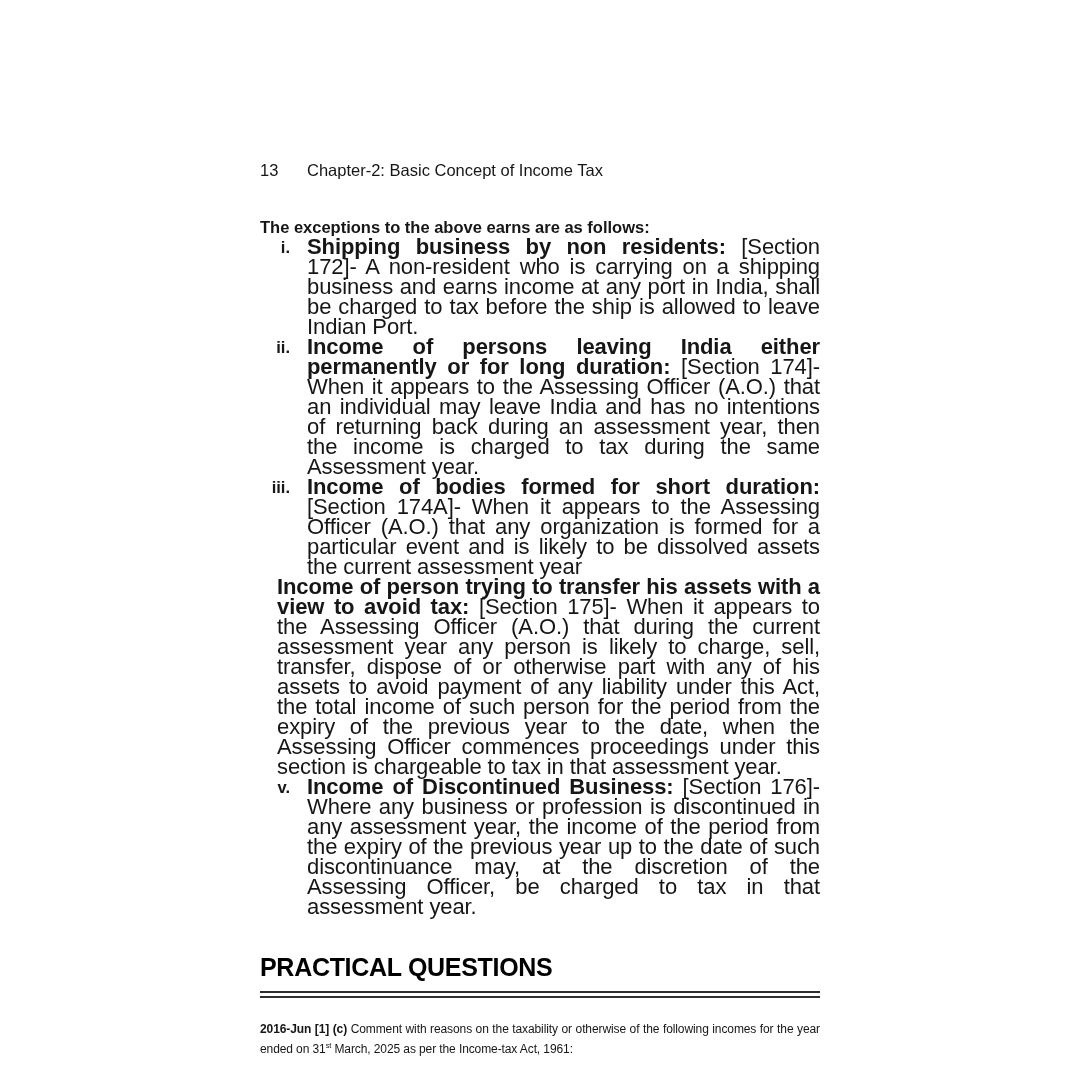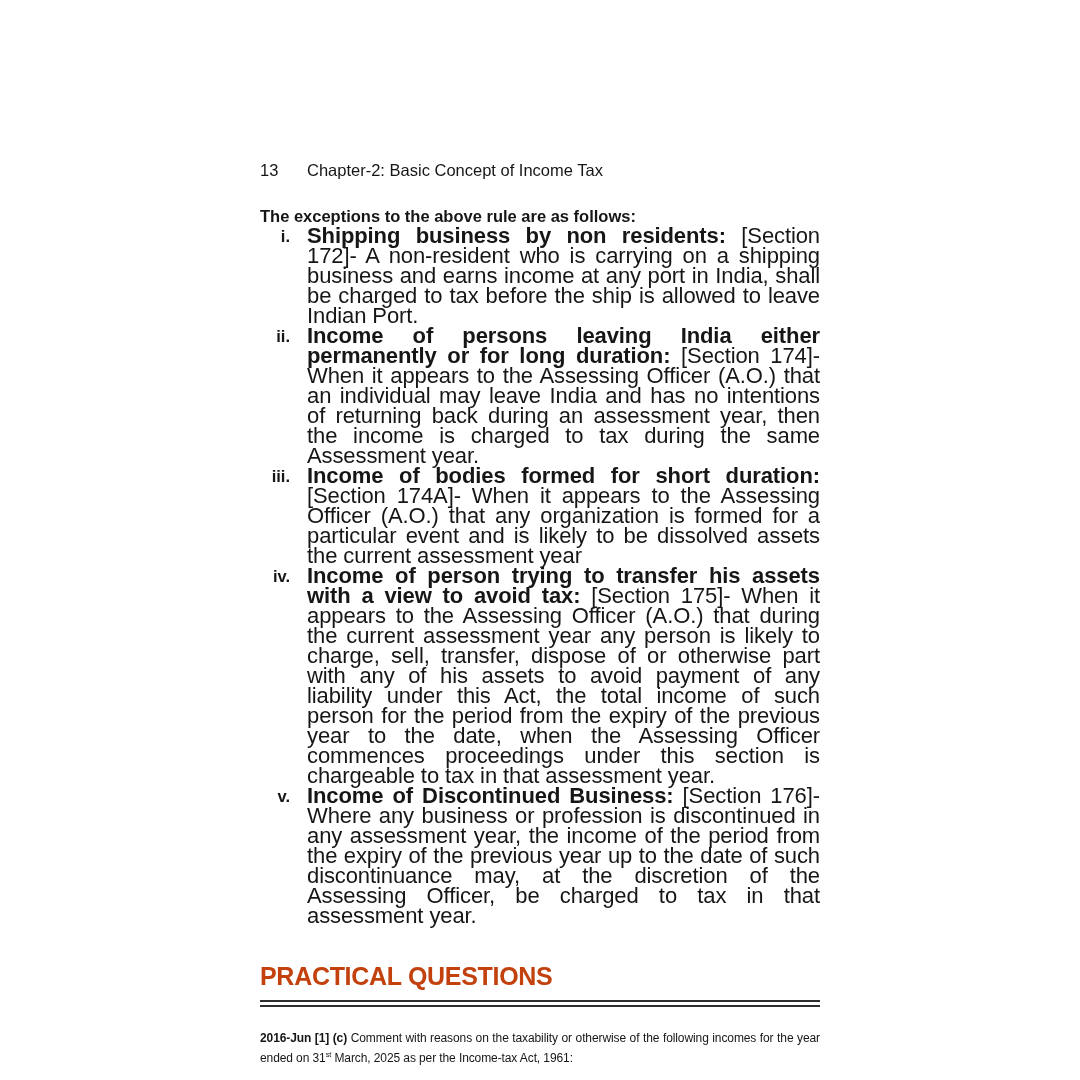--- a/index.html
+++ b/index.html
@@ -19,21 +19,21 @@
   .content {
     position: absolute;
     left: 260px;
     top: 160px;
     width: 560px;
   }
   .running-header {
     display: flex;
     font-size: 16.5px;
     line-height: 20px;
-    margin-bottom: 26px;
+    margin-bottom: 37px;
   }
   .running-header .page-num {
     width: 30px;
   }
   .running-header .chapter {
     margin-left: 17px;
   }
   .intro {
     margin: 0;
     font-weight: bold;
@@ -64,21 +64,21 @@
   }
   .b {
     font-weight: bold;
   }
   .section-heading {
     margin: 36px 0 0 0;
     font-size: 25px;
     line-height: 28px;
     font-weight: bold;
     letter-spacing: -0.3px;
-    color: #c2410c;
+    color: #000000;
   }
   .double-rule {
     margin-top: 10px;
     height: 3px;
     border-top: 2.5px solid #2e2e2e;
     border-bottom: 2.5px solid #2e2e2e;
   }
   .question {
     margin: 21px 0 0 0;
     text-align: justify;
@@ -96,41 +96,40 @@
 <body>
 
 <div class="page">
   <div class="content">
 
     <div class="running-header">
       <span class="page-num">13</span>
       <span class="chapter">Chapter-2: Basic Concept of Income Tax</span>
     </div>
 
-    <p class="intro">The exceptions to the above rule are as follows:</p>
+    <p class="intro">The exceptions to the above earns are as follows:</p>
 
     <div class="list">
 
       <div class="item">
         <div class="marker">i.</div>
         <div class="item-text"><span class="b">Shipping business by non residents:</span><span> [Section 172]- A non-resident who is carrying on a shipping business and earns income at any port in India, shall be charged to tax before the ship is allowed to leave Indian Port.</span></div>
       </div>
 
       <div class="item">
         <div class="marker">ii.</div>
         <div class="item-text"><span class="b">Income of persons leaving India either permanently or for long duration:</span><span> [Section 174]- When it appears to the Assessing Officer (A.O.) that an individual may leave India and has no intentions of returning back during an assessment year, then the income is charged to tax during the same Assessment year.</span></div>
       </div>
 
       <div class="item">
         <div class="marker">iii.</div>
         <div class="item-text"><span class="b">Income of bodies formed for short duration:</span><span> [Section 174A]- When it appears to the Assessing Officer (A.O.) that any organization is formed for a particular event and is likely to be dissolved assets the current assessment year</span></div>
       </div>
 
       <div class="item">
-        <div class="marker">iv.</div>
         <div class="item-text"><span class="b">Income of person trying to transfer his assets with a view to avoid tax:</span><span> [Section 175]- When it appears to the Assessing Officer (A.O.) that during the current assessment year any person is likely to charge, sell, transfer, dispose of or otherwise part with any of his assets to avoid payment of any liability under this Act, the total income of such person for the period from the expiry of the previous year to the date, when the Assessing Officer commences proceedings under this section is chargeable to tax in that assessment year.</span></div>
       </div>
 
       <div class="item">
         <div class="marker">v.</div>
         <div class="item-text"><span class="b">Income of Discontinued Business:</span><span> [Section 176]- Where any business or profession is discontinued in any assessment year, the income of the period from the expiry of the previous year up to the date of such discontinuance may, at the discretion of the Assessing Officer, be charged to tax in that assessment year.</span></div>
       </div>
 
     </div>
 

